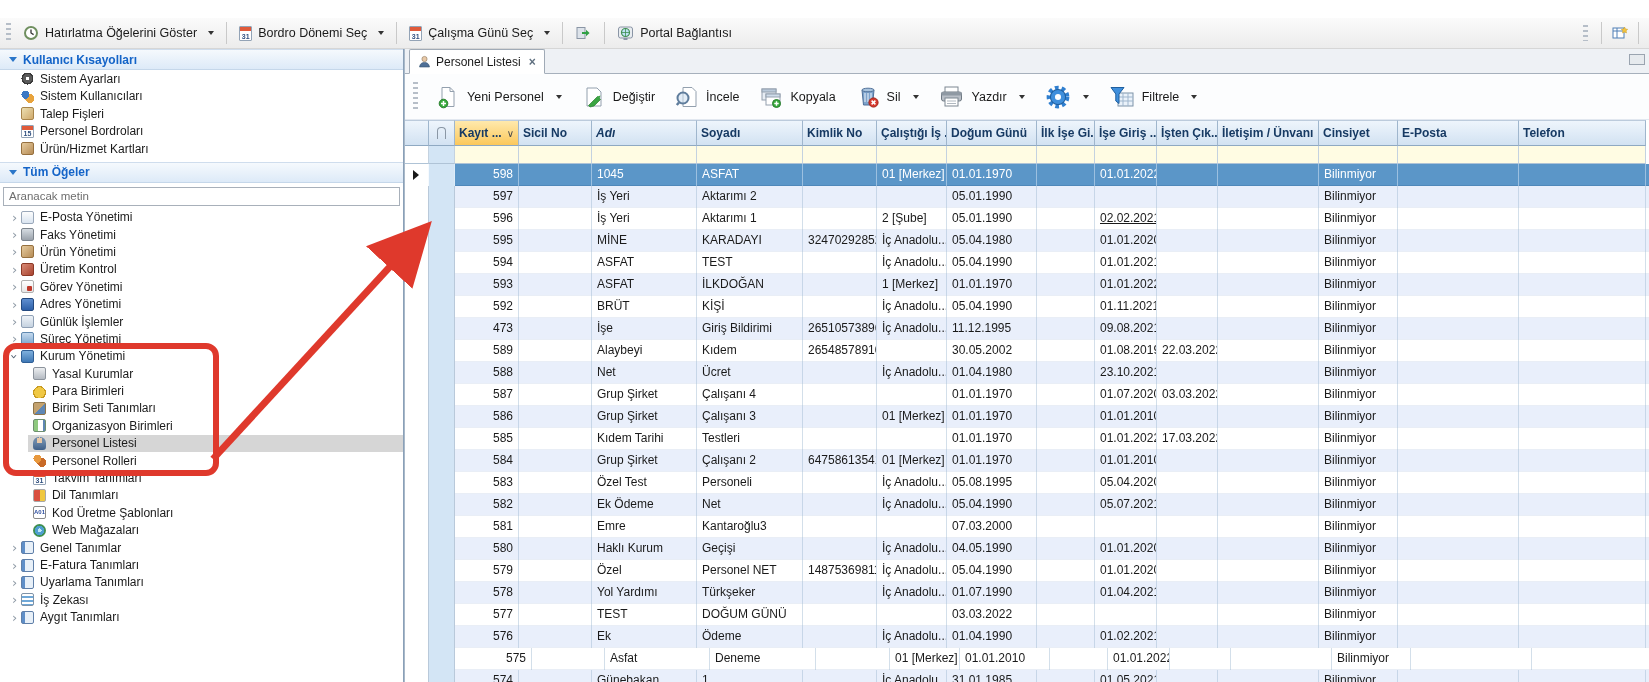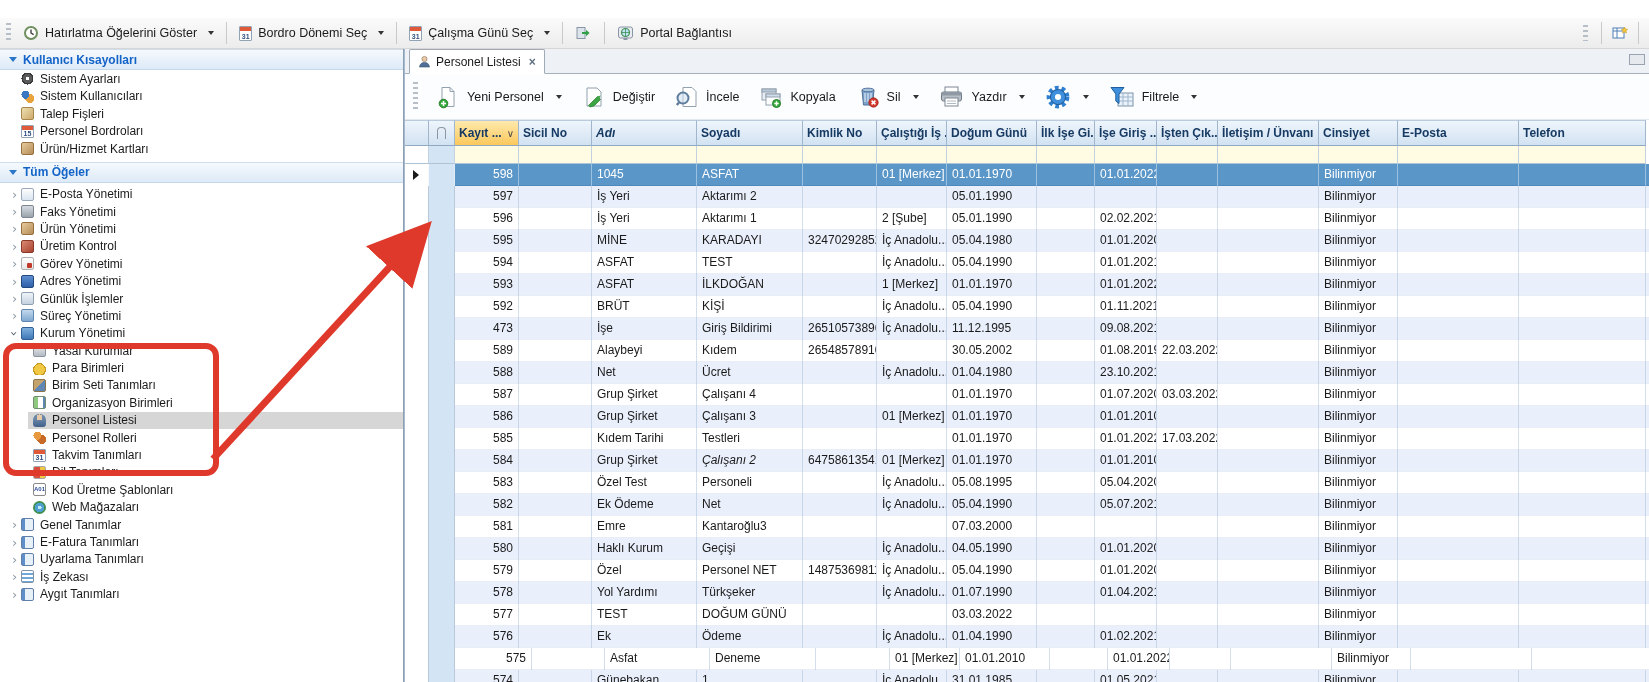--- a/index.html
+++ b/index.html
@@ -208,20 +208,21 @@
         </div>
         <div class="sc-item">
           <span class="ti i-product" style="margin-right: 6px;"></span>
           <span class="lbl">Ürün/Hizmet Kartları</span>
         </div>
       </div>
     <div class="section-head" style="margin-top:4px;">
       <span class="section-arrow"></span>
       <span class="section-title">Tüm Öğeler</span>
     </div>
+    <input class="search-box" type="text" placeholder="Aranacak metin" style="">
     <div class="tree">
         <div class="tree-item">
           <span class="expander">›</span>
           <span class="ti i-mail"></span>
           <span class="lbl">E-Posta Yönetimi</span>
         </div>
         <div class="tree-item">
           <span class="expander">›</span>
           <span class="ti i-fax"></span>
           <span class="lbl">Faks Yönetimi</span>
@@ -551,21 +552,21 @@
             <div class="cell ind" style="width: 24px;"></div>
             <div class="cell pin" style="width: 26px;"></div>
             <div class="cell num" style="width: 64px;">596</div>
             <div class="cell" style="width: 73px;"></div>
             <div class="cell" style="width: 105px;">İş Yeri</div>
             <div class="cell" style="width: 106px;">Aktarımı 1</div>
             <div class="cell num" style="width: 74px;"></div>
             <div class="cell" style="width: 70px;">2 [Şube]</div>
             <div class="cell" style="width: 90px;">05.01.1990</div>
             <div class="cell" style="width: 58px;"></div>
-            <div class="cell" style="width: 62px;">02.02.2021</div>
+            <div class="cell" style="width: 62px; text-decoration: underline;">02.02.2021</div>
             <div class="cell" style="width: 61px;"></div>
             <div class="cell" style="width: 101px;"></div>
             <div class="cell" style="width: 79px;">Bilinmiyor</div>
             <div class="cell" style="width: 121px;"></div>
             <div class="cell" style="width: 127px;"></div>
           </div>
           <div class="grow alt">
             <div class="cell ind" style="width: 24px;"></div>
             <div class="cell pin" style="width: 26px;"></div>
             <div class="cell num" style="width: 64px;">595</div>
@@ -744,21 +745,21 @@
             <div class="cell" style="width: 79px;">Bilinmiyor</div>
             <div class="cell" style="width: 121px;"></div>
             <div class="cell" style="width: 127px;"></div>
           </div>
           <div class="grow alt">
             <div class="cell ind" style="width: 24px;"></div>
             <div class="cell pin" style="width: 26px;"></div>
             <div class="cell num" style="width: 64px;">584</div>
             <div class="cell" style="width: 73px;"></div>
             <div class="cell" style="width: 105px;">Grup Şirket</div>
-            <div class="cell" style="width: 106px; font-style: italic;">Çalışanı 2</div>
+            <div class="cell" style="width: 106px;">Çalışanı 2</div>
             <div class="cell num" style="width: 74px;">64758613541</div>
             <div class="cell" style="width: 70px;">01 [Merkez]</div>
             <div class="cell" style="width: 90px;">01.01.1970</div>
             <div class="cell" style="width: 58px;"></div>
             <div class="cell" style="width: 62px;">01.01.2010</div>
             <div class="cell" style="width: 61px;"></div>
             <div class="cell" style="width: 101px;"></div>
             <div class="cell" style="width: 79px;">Bilinmiyor</div>
             <div class="cell" style="width: 121px;"></div>
             <div class="cell" style="width: 127px;"></div>

